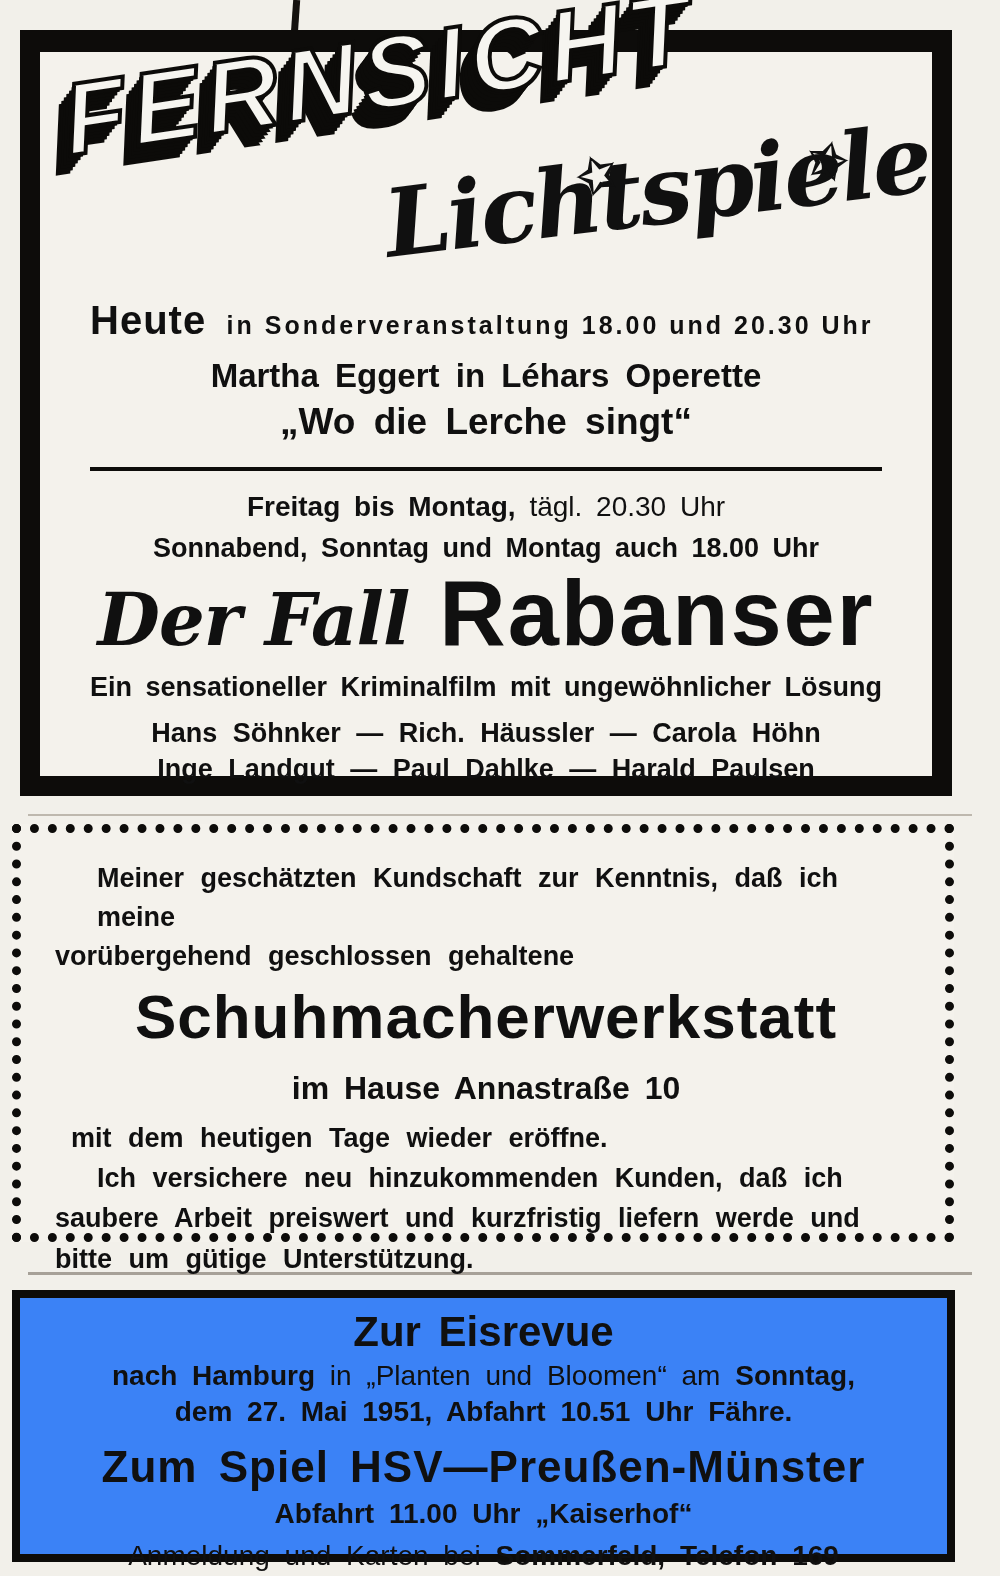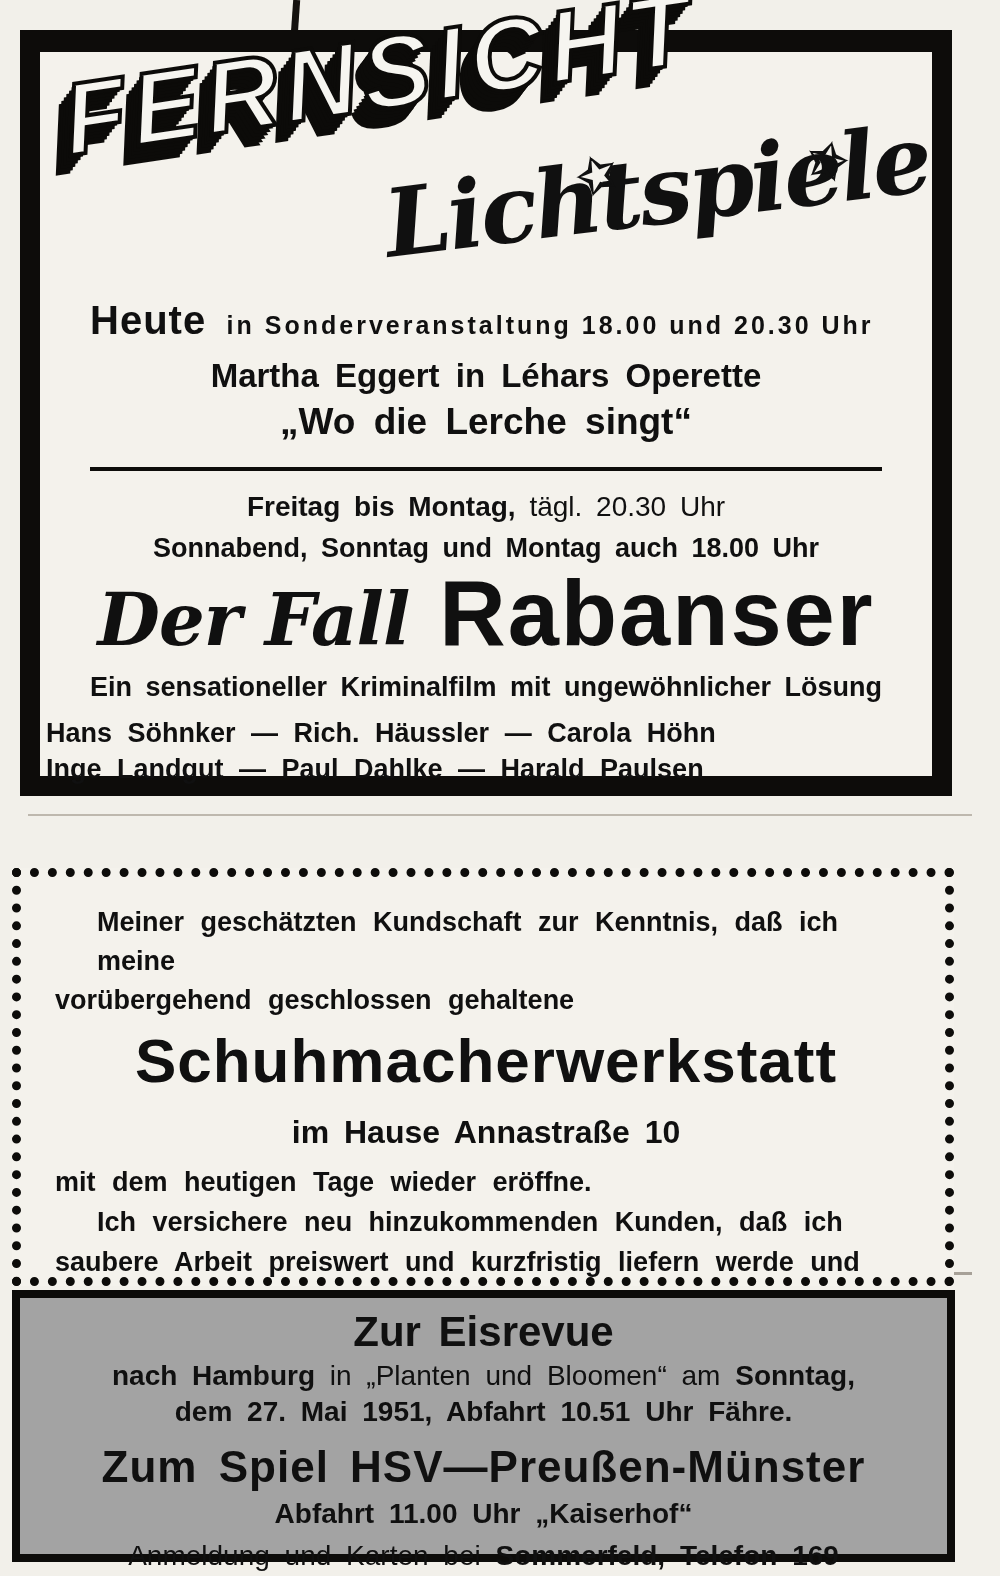--- a/index.html
+++ b/index.html
@@ -45,41 +45,41 @@
   .operetta{text-align:center;font-size:33px;font-weight:bold;word-spacing:7px;margin-top:8px;}
   .film-quote{text-align:center;font-size:37px;font-weight:bold;word-spacing:8px;margin-top:6px;}
   .rule-thick{height:4px;background:#0d0c0a;width:90%;margin:24px auto 20px auto;}
   .sched1{text-align:center;font-size:28px;word-spacing:6px;}
   .sched1 .b{font-weight:bold;}
   .sched2{text-align:center;font-size:27px;font-weight:bold;word-spacing:6px;margin-top:10px;}
   .film-title{display:flex;justify-content:center;align-items:baseline;gap:30px;margin-top:6px;}
   .film-title .script{font-family:"DejaVu Serif",serif;font-style:italic;font-weight:bold;font-size:72px;letter-spacing:-1px;}
   .film-title .main{font-size:92px;font-weight:bold;letter-spacing:2px;line-height:.95;}
   .film-sub{text-align:center;font-size:27px;font-weight:bold;word-spacing:6px;margin-top:10px;}
-  .cast{text-align:left;font-size:27px;font-weight:bold;word-spacing:8px;line-height:1.35;margin-top:12px;}
+  .cast{text-align:center;font-size:27px;font-weight:bold;word-spacing:8px;line-height:1.35;margin-top:12px;}
 
   
   .ad-shoe{
-    position:absolute;left:12px;top:868px;width:942px;height:418px;
+    position:absolute;left:12px;top:824px;width:942px;height:418px;
     box-sizing:border-box;border:9px dotted #0d0c0a;
     background:#f4f2ec;padding:26px 28px 10px 34px;
   }
   .shoe-intro{font-size:27px;font-weight:bold;word-spacing:9px;line-height:1.45;}
   .shoe-intro .ind{padding-left:42px;}
   .shoe-headline{text-align:center;font-size:62px;font-weight:bold;letter-spacing:1px;margin:8px 0 0 0;line-height:1.05;}
   .shoe-sub{text-align:center;font-size:32px;font-weight:bold;word-spacing:6px;margin-top:20px;}
-  .shoe-body1{font-size:27px;font-weight:bold;word-spacing:9px;margin-top:16px;}
+  .shoe-body1{font-size:27px;font-weight:bold;word-spacing:9px;margin-top:16px;margin-left:16px;}
   .shoe-para{font-size:27px;font-weight:bold;word-spacing:9px;line-height:1.5;text-indent:42px;margin-top:4px;}
   .shoe-sign{text-align:center;font-size:31px;font-weight:bold;word-spacing:6px;margin-top:12px;transform:translateX(30px);}
 
   
   .ad-trip{
     position:absolute;left:12px;top:1290px;width:943px;height:272px;
     box-sizing:border-box;border:8px solid #0d0c0a;
-    background:#a3a3a3;padding:12px 14px;text-align:center;
+    background:#3b82f6;padding:12px 14px;text-align:center;
   }
   .trip-headline{font-size:42px;font-weight:bold;word-spacing:6px;line-height:1.05;}
   .trip-l1{font-size:28px;word-spacing:7px;margin-top:6px;}
   .trip-l1 .b{font-weight:bold;}
   .trip-l2{font-size:28px;font-weight:bold;word-spacing:7px;margin-top:4px;}
   .trip-match{font-size:44px;font-weight:bold;letter-spacing:1px;word-spacing:8px;margin-top:16px;line-height:1.05;}
   .trip-depart{font-size:28px;font-weight:bold;word-spacing:7px;margin-top:8px;}
   .trip-l4{font-size:28px;word-spacing:7px;margin-top:10px;}
   .trip-l4 .b{font-weight:bold;}
 </style>

